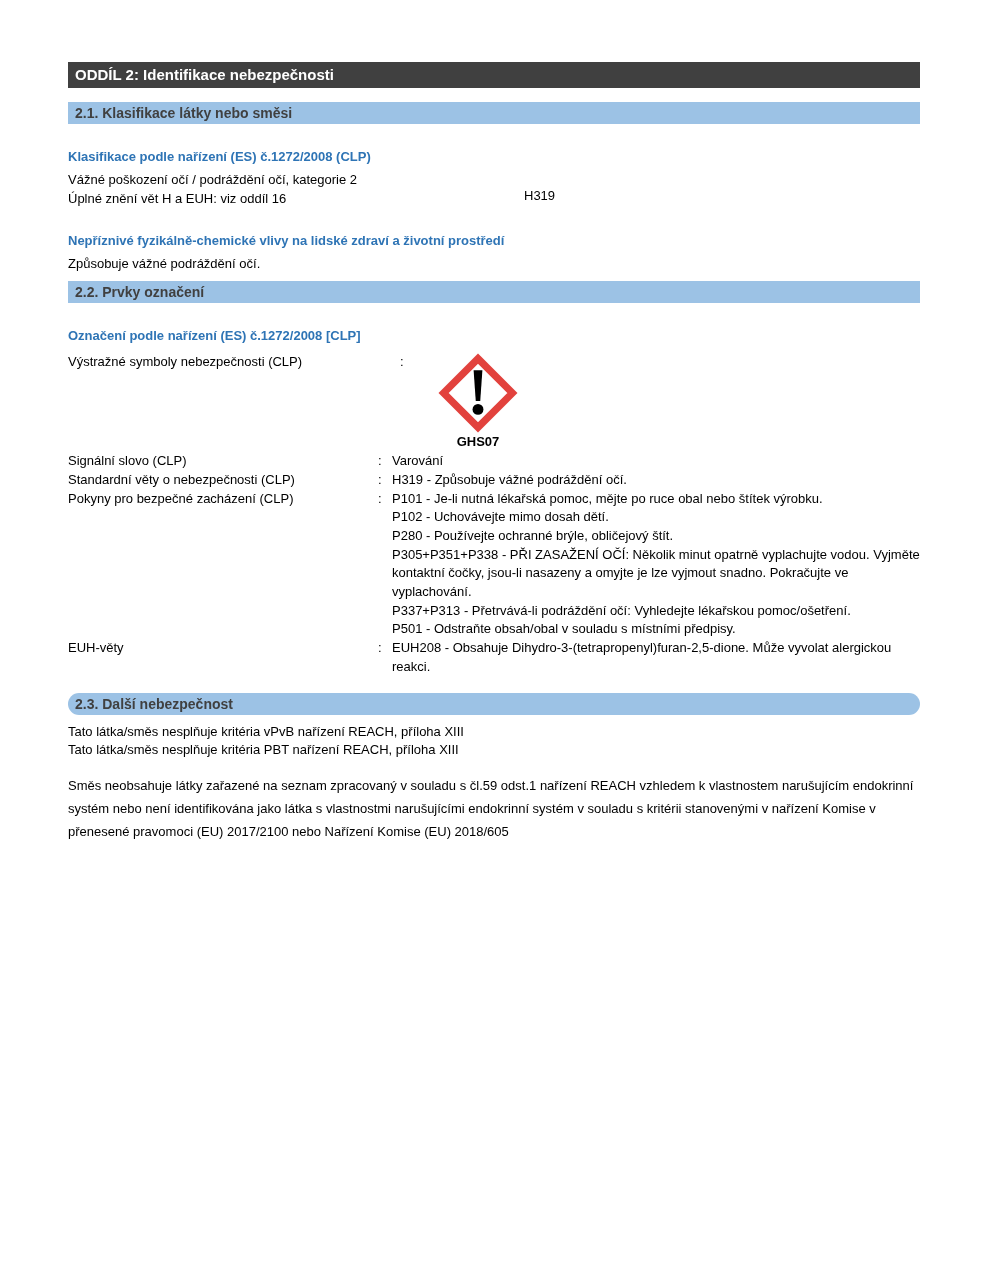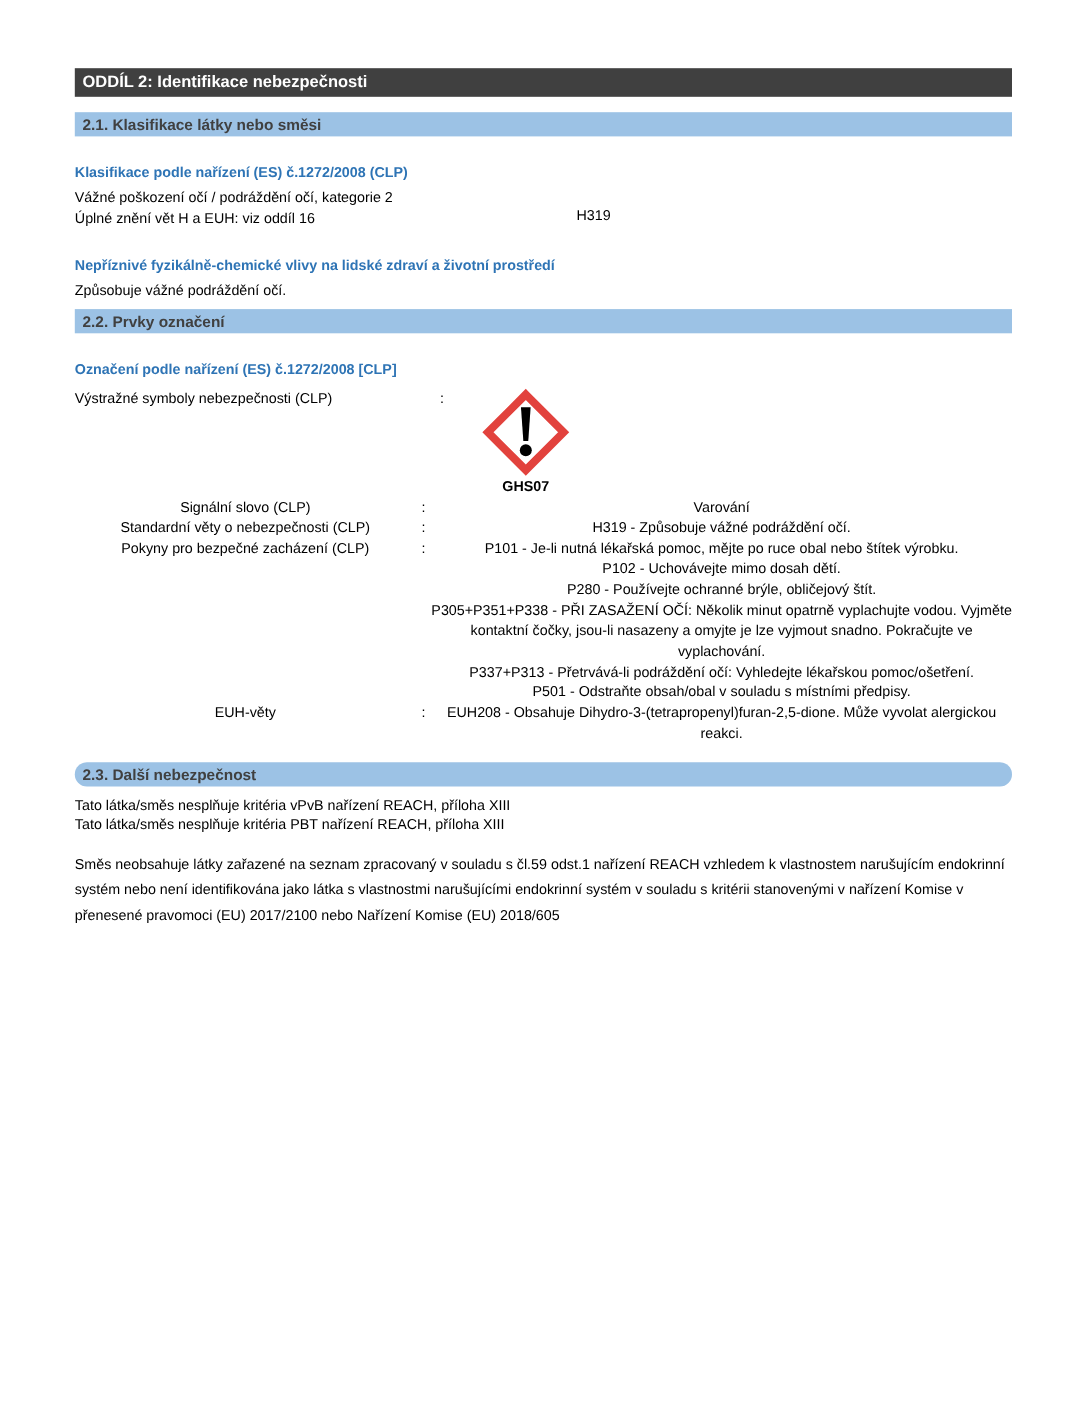--- a/index.html
+++ b/index.html
@@ -57,21 +57,21 @@
   }
   .lrow .lbl { }
   .lrow .col { }
   .lrow .val { }
 
   .picto-row { margin-top:8px;gap:22px; }
   .picto-wrap { width:80px; margin-left:2px; text-align:center;font-weight:bold; }
   .picto-wrap svg { display:block; }
   .picto-caption { line-height:15px; margin-top:1px; text-align:center; }
 
-  .rows-block { margin-top:3px;text-align:center; }
+  .rows-block { margin-top:3px; }
 
   .s23-lines { margin-top:8px; }
   .s23-para { margin-top:14px; }
   .s23-para .pline { line-height:23px; }
 </style>
 </head>
 <body>
 
 <div class="content">
 

